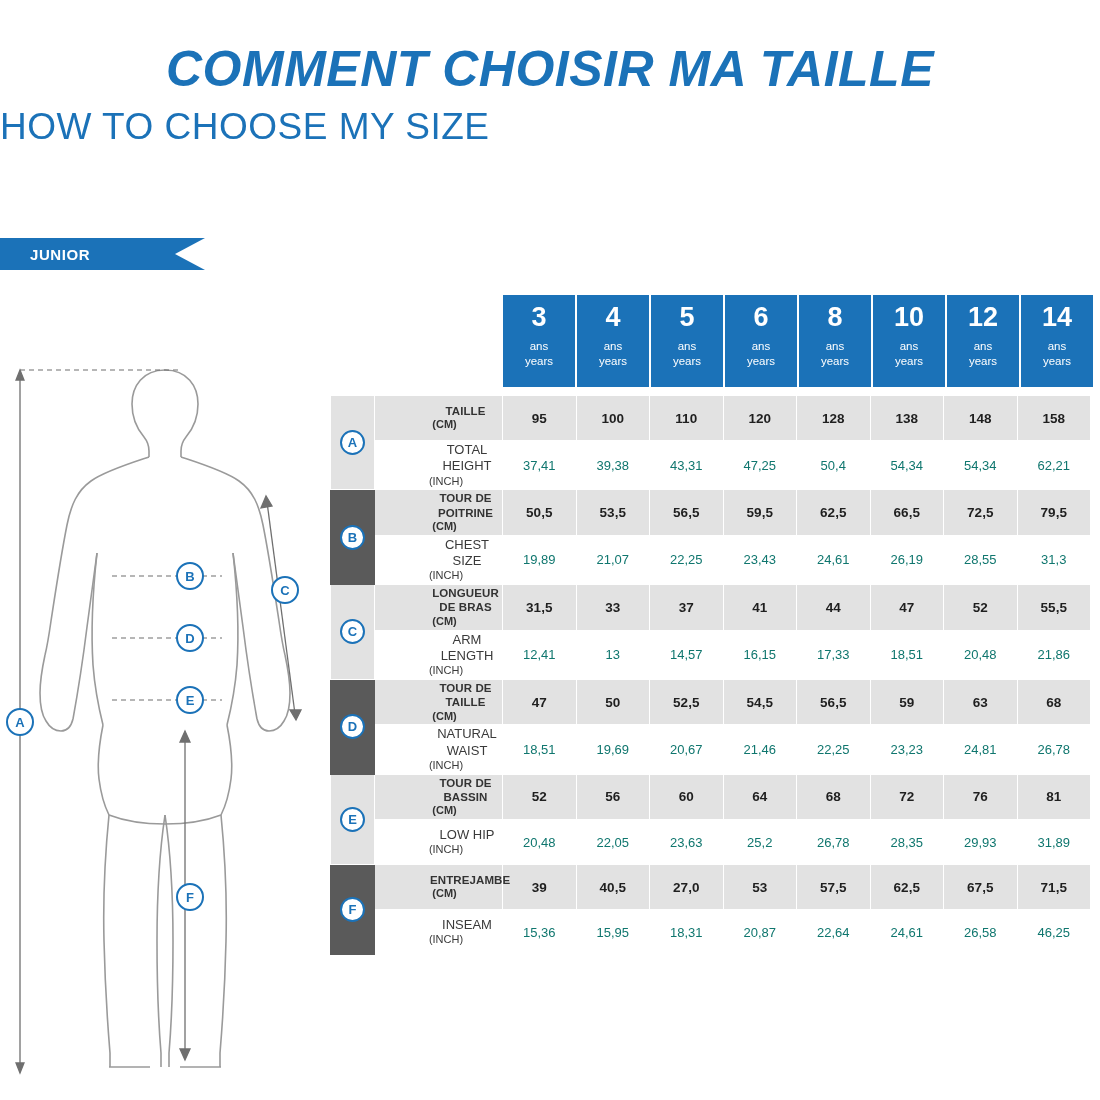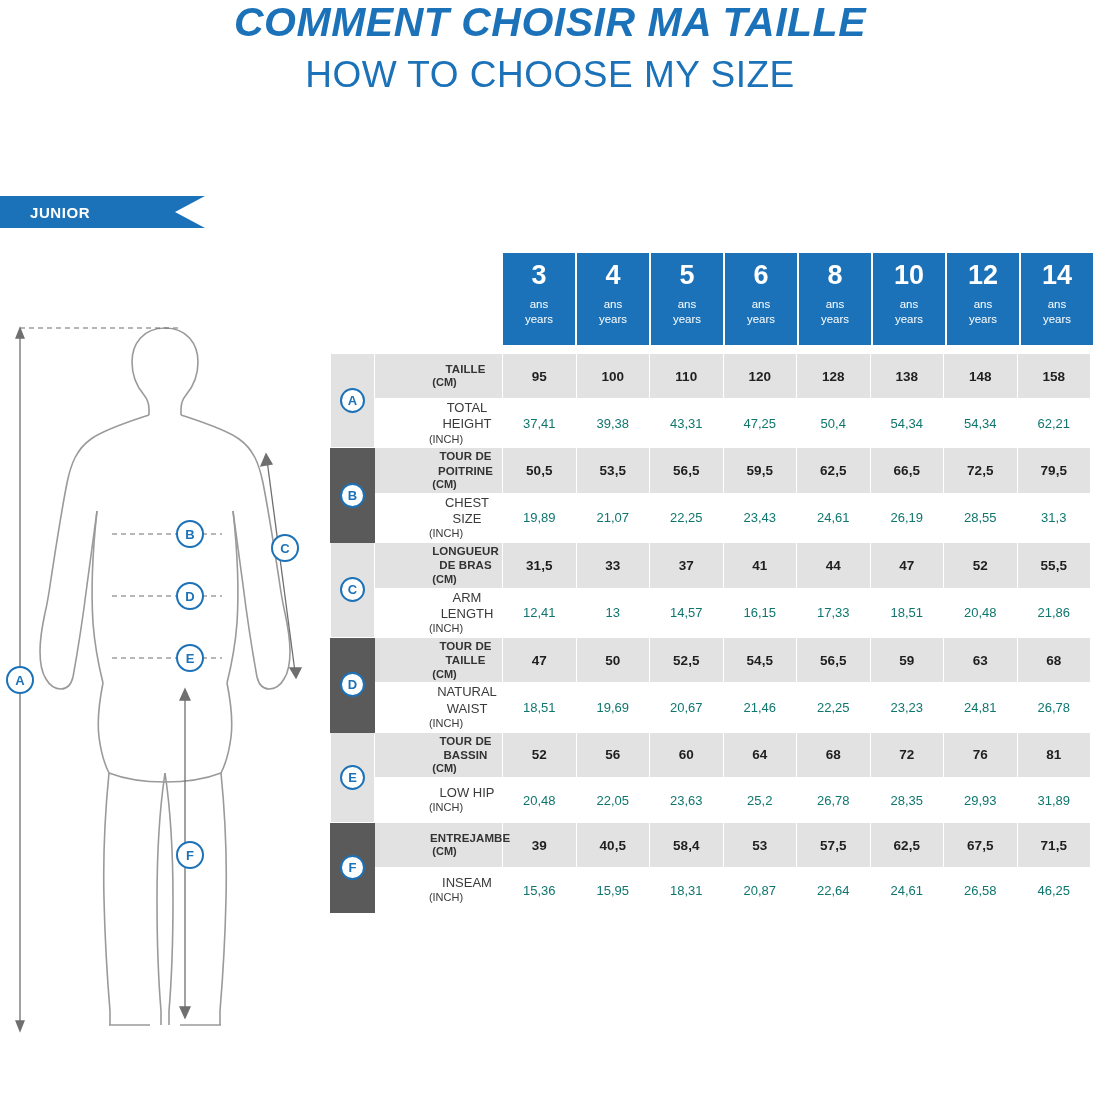--- a/index.html
+++ b/index.html
@@ -9,29 +9,30 @@
     background: #ffffff;
     font-family: "Liberation Sans", sans-serif;
     color: #2a2a2a;
     overflow: hidden;
   }
   .page { position: relative; width: 1100px; height: 1100px; }
 
   
   .title-fr {
     text-align: center;
-    font-size: 41px;
+    font-size: 50px;
     font-weight: bold;
     font-style: italic;
     color: #1b72b8;
     letter-spacing: 0.5px;
+    margin-top: 42px;
     line-height: 1.1;
   }
   .title-en {
-    text-align: center;
+    text-align: left;
     font-size: 37px;
     font-weight: normal;
     color: #1b72b8;
     letter-spacing: 0.5px;
     margin-top: 10px;
     line-height: 1.1;
   }
 
   
   .banner-wrap {
@@ -443,21 +444,21 @@
           <tr class="cm">
             <td class="letter dark" rowspan="2">
               <div class="letter-badge">F</div>
             </td>
             <td class="label">
               <span class="l1">ENTREJAMBE</span>
               <span class="l2">(CM)</span>
             </td>
             <td class="val">39</td>
             <td class="val">40,5</td>
-            <td class="val">58,4</td>
+            <td class="val">27,0</td>
             <td class="val">53</td>
             <td class="val">57,5</td>
             <td class="val">62,5</td>
             <td class="val">67,5</td>
             <td class="val">71,5</td>
           </tr>
           <tr class="inch row-sep">
             <td class="label">
               <span class="l1">INSEAM</span>
               <span class="l2"> (INCH)</span>

